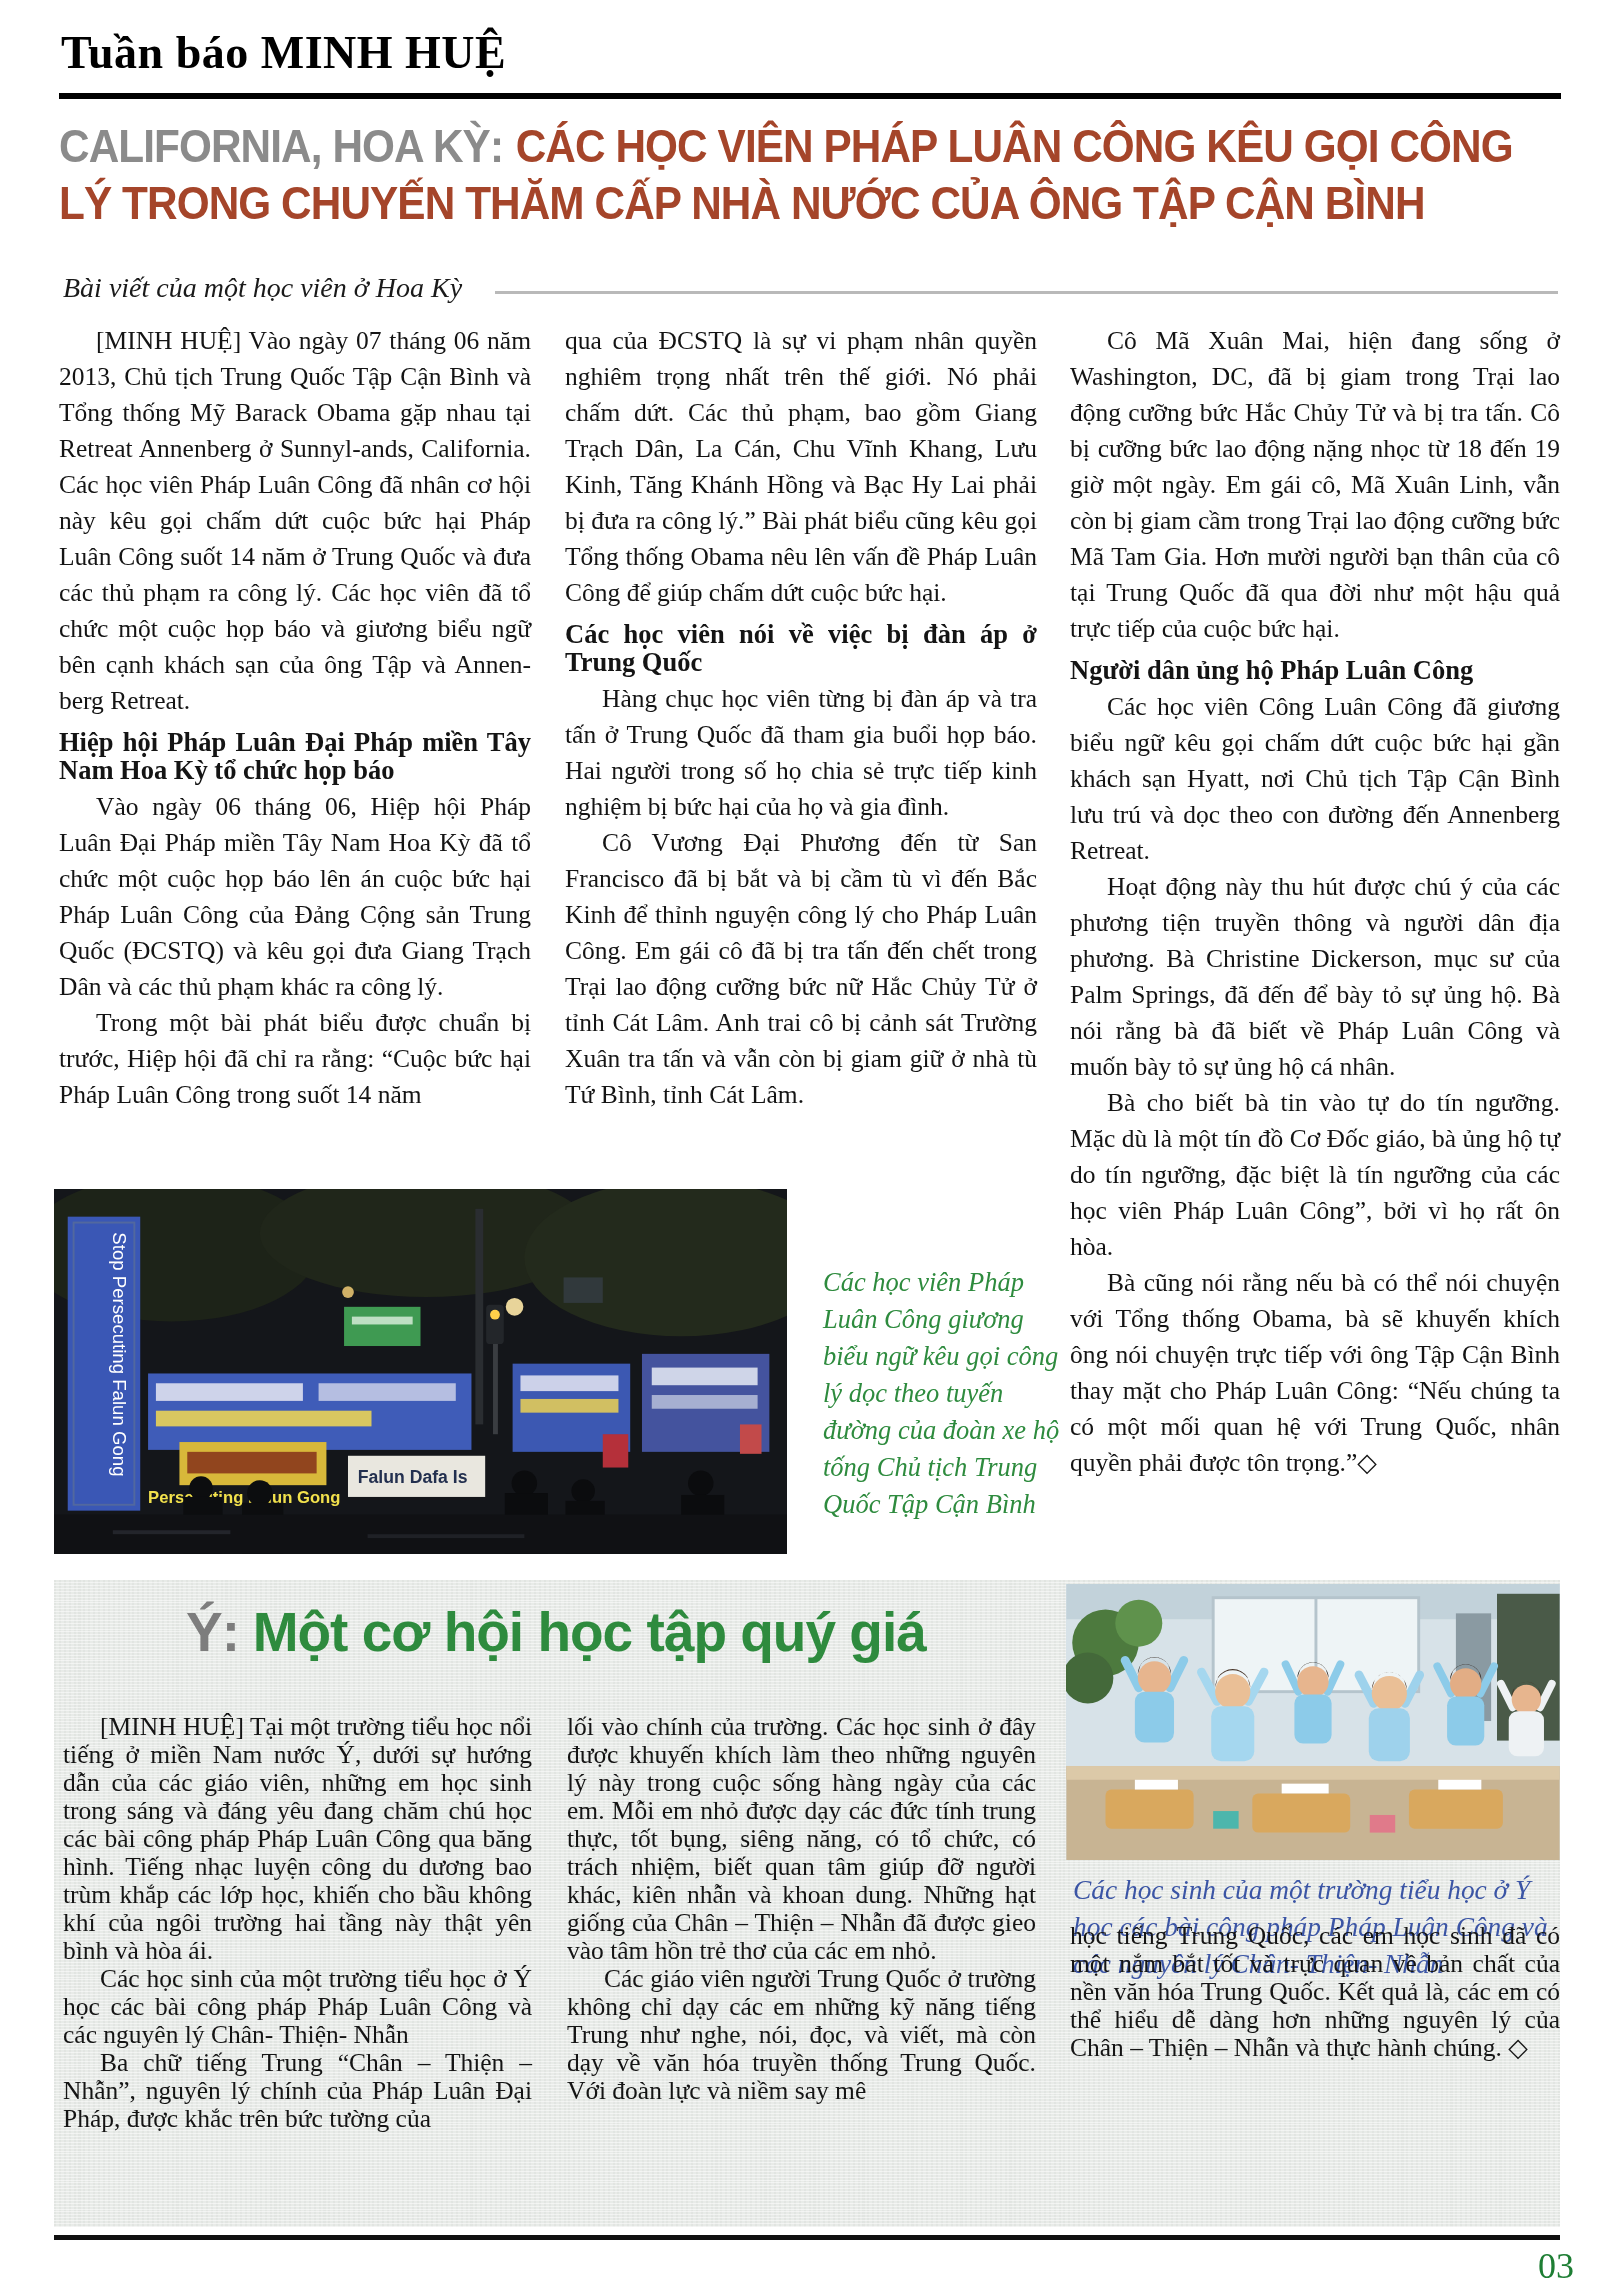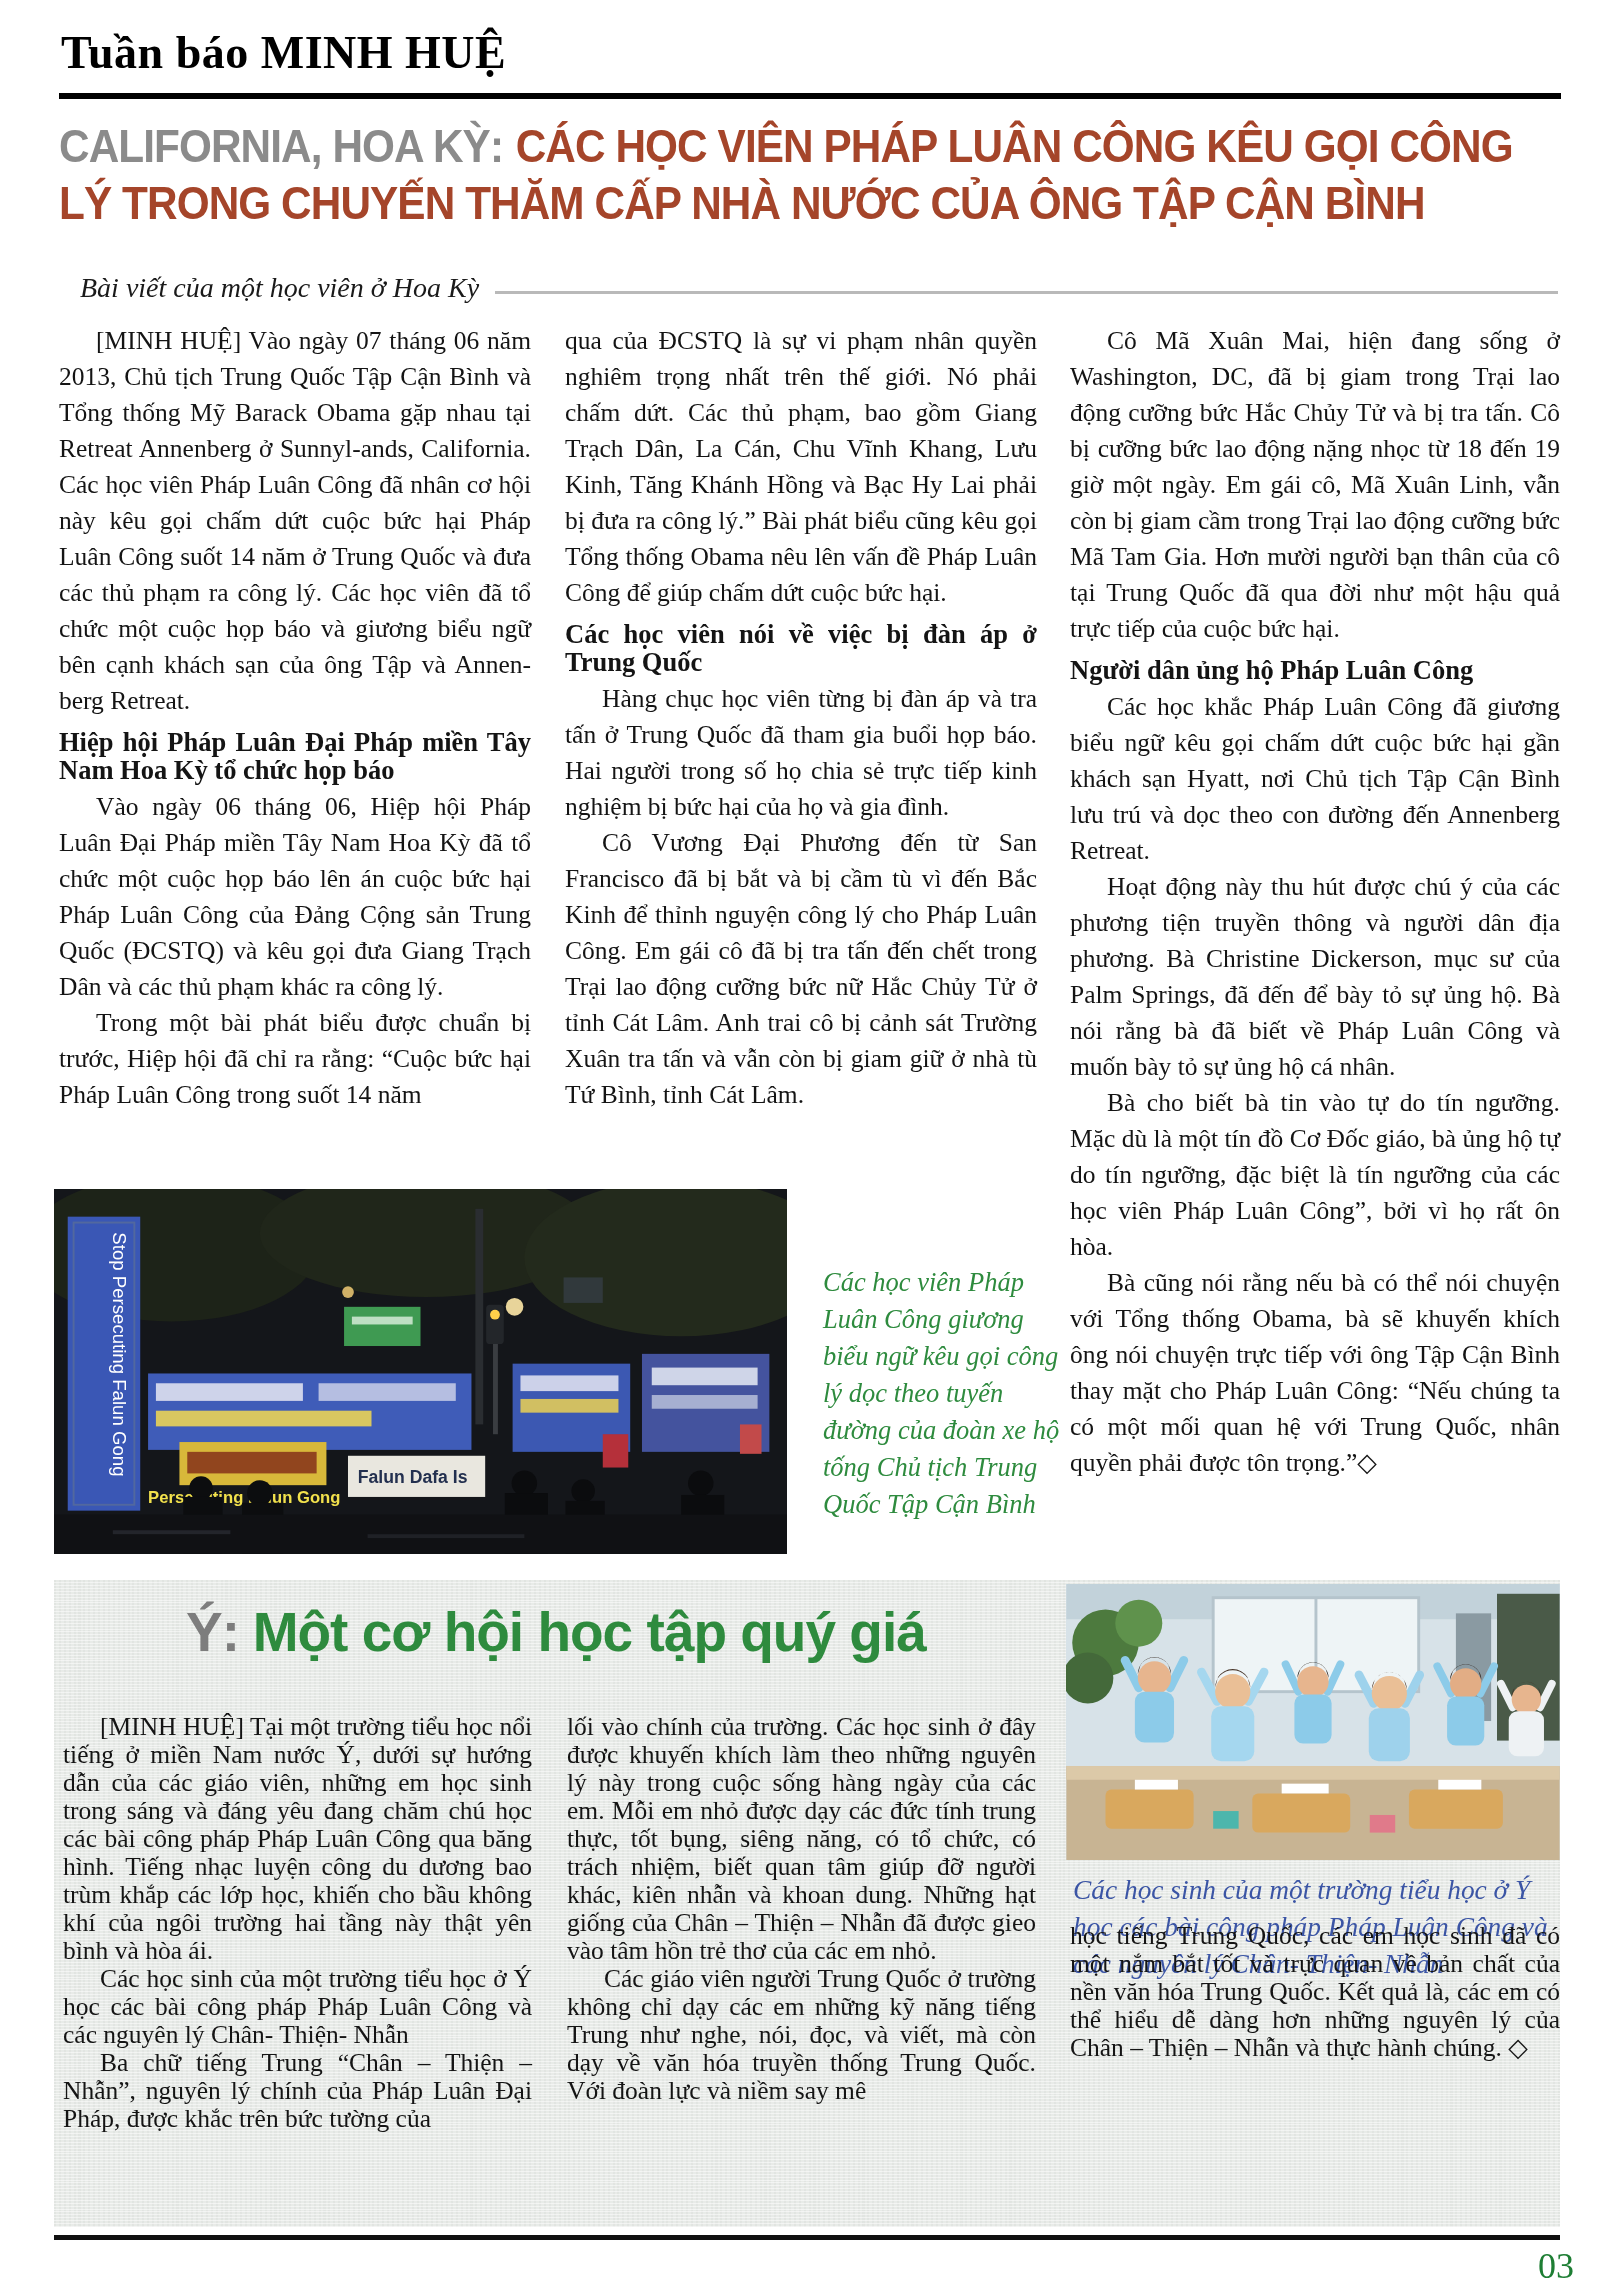--- a/index.html
+++ b/index.html
@@ -27,21 +27,21 @@
     position:absolute; left:59px; top:118px; width:1632px;
     font-family:"Liberation Sans", sans-serif; font-weight:bold;
     font-size:46px; line-height:57px; letter-spacing:-1px;
     transform:scaleX(.92); transform-origin:0 0;
   }
   .headline .kicker{ color:#8b8b8b; margin-right:13.7px; }
   .headline .main{ color:#a5452a; }
   
   .byline{
     position:absolute; left:63px; top:272px;
-    font-size:28px; font-style:italic; color:#1a1a1a; white-space:nowrap;margin-left:17px;
+    font-size:28px; font-style:italic; color:#1a1a1a; white-space:nowrap;
   }
   .byline-rule{
     position:absolute; left:495px; top:291px; width:1063px; height:2.9px; background:#b9b9b9;
   }
   
   .col{
     position:absolute; top:323px; width:472px;
     text-align:justify; font-size:25.5px; line-height:36px; color:#141414;
   }
   .col p{ margin:0; text-indent:37px; }
@@ -128,21 +128,21 @@
   <div class="col" id="col2">
     <p class="noindent">qua của ĐCSTQ là sự vi phạm nhân quyền nghiêm trọng nhất trên thế giới. Nó phải chấm dứt. Các thủ phạm, bao gồm Giang Trạch Dân, La Cán, Chu Vĩnh Khang, Lưu Kinh, Tăng Khánh Hồng và Bạc Hy Lai phải bị đưa ra công lý.” Bài phát biểu cũng kêu gọi Tổng thống Obama nêu lên vấn đề Pháp Luân Công để giúp chấm dứt cuộc bức hại.</p>
     <h3>Các học viên nói về việc bị đàn áp ở Trung Quốc</h3>
     <p>Hàng chục học viên từng bị đàn áp và tra tấn ở Trung Quốc đã tham gia buổi họp báo. Hai người trong số họ chia sẻ trực tiếp kinh nghiệm bị bức hại của họ và gia đình.</p>
     <p>Cô Vương Đại Phương đến từ San Francisco đã bị bắt và bị cầm tù vì đến Bắc Kinh để thỉnh nguyện công lý cho Pháp Luân Công. Em gái cô đã bị tra tấn đến chết trong Trại lao động cưỡng bức nữ Hắc Chủy Tử ở tỉnh Cát Lâm. Anh trai cô bị cảnh sát Trường Xuân tra tấn và vẫn còn bị giam giữ ở nhà tù Tứ Bình, tỉnh Cát Lâm.</p>
   </div>
 
   <div class="col" id="col3">
     <p>Cô Mã Xuân Mai, hiện đang sống ở Washington, DC, đã bị giam trong Trại lao động cưỡng bức Hắc Chủy Tử và bị tra tấn. Cô bị cưỡng bức lao động nặng nhọc từ 18 đến 19 giờ một ngày. Em gái cô, Mã Xuân Linh, vẫn còn bị giam cầm trong Trại lao động cưỡng bức Mã Tam Gia. Hơn mười người bạn thân của cô tại Trung Quốc đã qua đời như một hậu quả trực tiếp của cuộc bức hại.</p>
     <h3>Người dân ủng hộ Pháp Luân Công</h3>
-    <p>Các học khắc Pháp Luân Công đã giương biểu ngữ kêu gọi chấm dứt cuộc bức hại gần khách sạn Hyatt, nơi Chủ tịch Tập Cận Bình lưu trú và dọc theo con đường đến Annenberg Retreat.</p>
+    <p>Các học viên Công Luân Công đã giương biểu ngữ kêu gọi chấm dứt cuộc bức hại gần khách sạn Hyatt, nơi Chủ tịch Tập Cận Bình lưu trú và dọc theo con đường đến Annenberg Retreat.</p>
     <p>Hoạt động này thu hút được chú ý của các phương tiện truyền thông và người dân địa phương. Bà Christine Dickerson, mục sư của Palm Springs, đã đến để bày tỏ sự ủng hộ. Bà nói rằng bà đã biết về Pháp Luân Công và muốn bày tỏ sự ủng hộ cá nhân.</p>
     <p>Bà cho biết bà tin vào tự do tín ngưỡng. Mặc dù là một tín đồ Cơ Đốc giáo, bà ủng hộ tự do tín ngưỡng, đặc biệt là tín ngưỡng của các học viên Pháp Luân Công”, bởi vì họ rất ôn hòa.</p>
     <p>Bà cũng nói rằng nếu bà có thể nói chuyện với Tổng thống Obama, bà sẽ khuyến khích ông nói chuyện trực tiếp với ông Tập Cận Bình thay mặt cho Pháp Luân Công: “Nếu chúng ta có một mối quan hệ với Trung Quốc, nhân quyền phải được tôn trọng.”◇</p>
   </div>
 
   <div class="photo1">
     <svg width="733" height="365" viewBox="0 0 748 372" xmlns="http://www.w3.org/2000/svg">
       <rect x="0" y="0" width="748" height="372" fill="#14161a"></rect>
 
       <ellipse cx="120" cy="60" rx="150" ry="75" fill="#1d2318"></ellipse>

